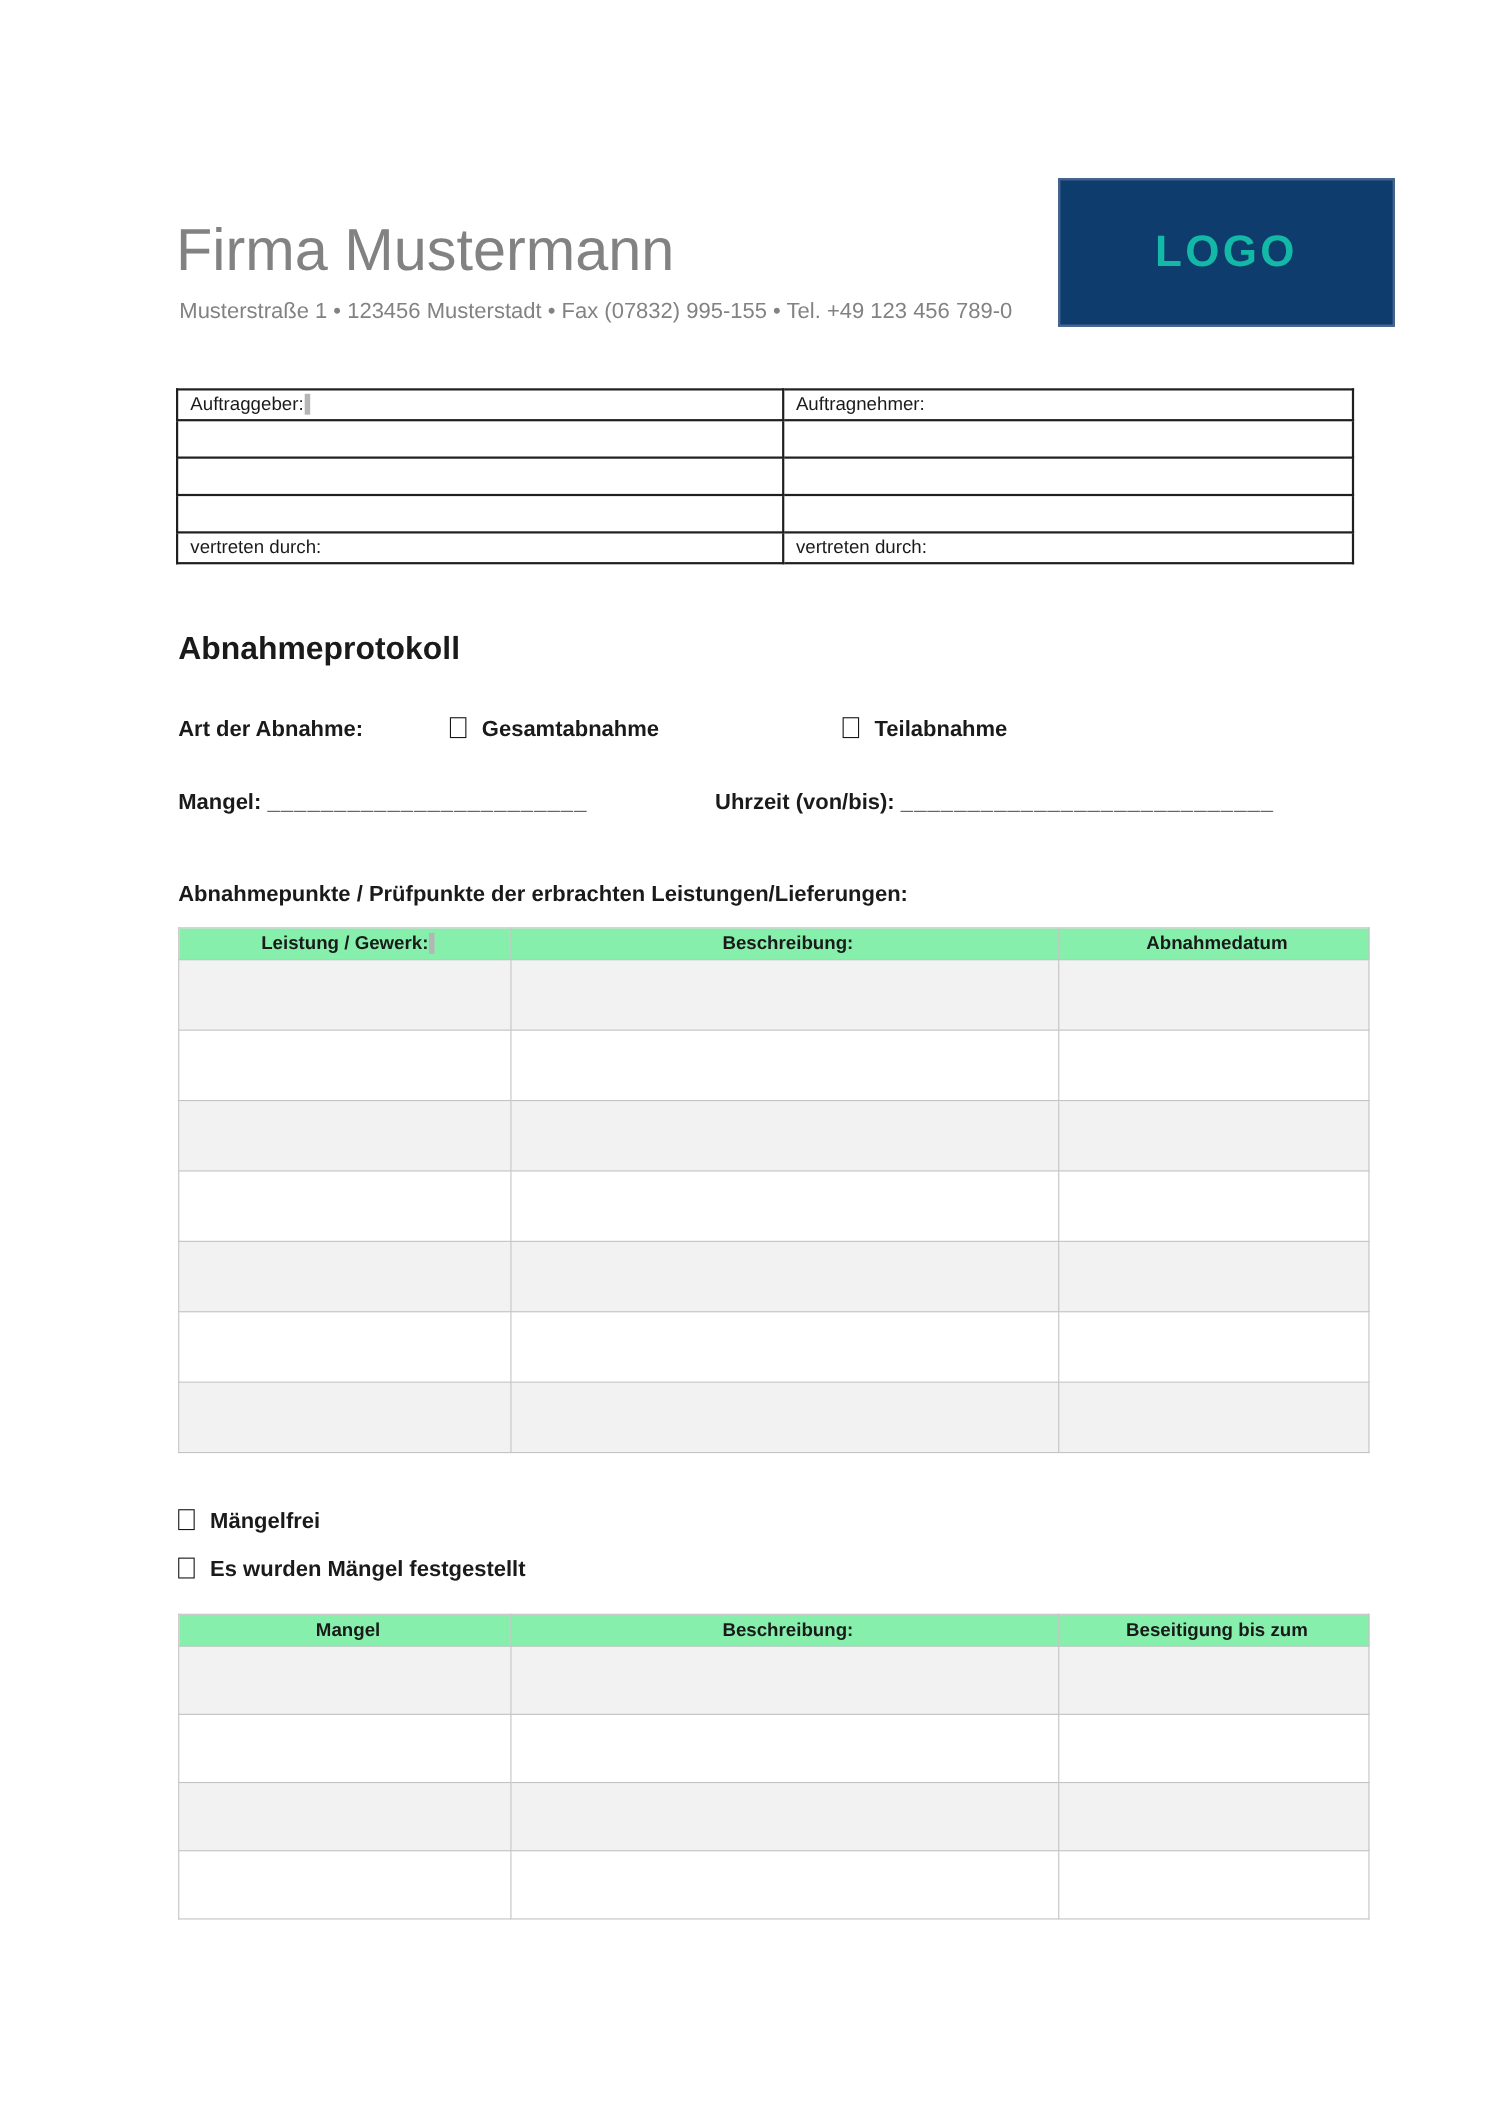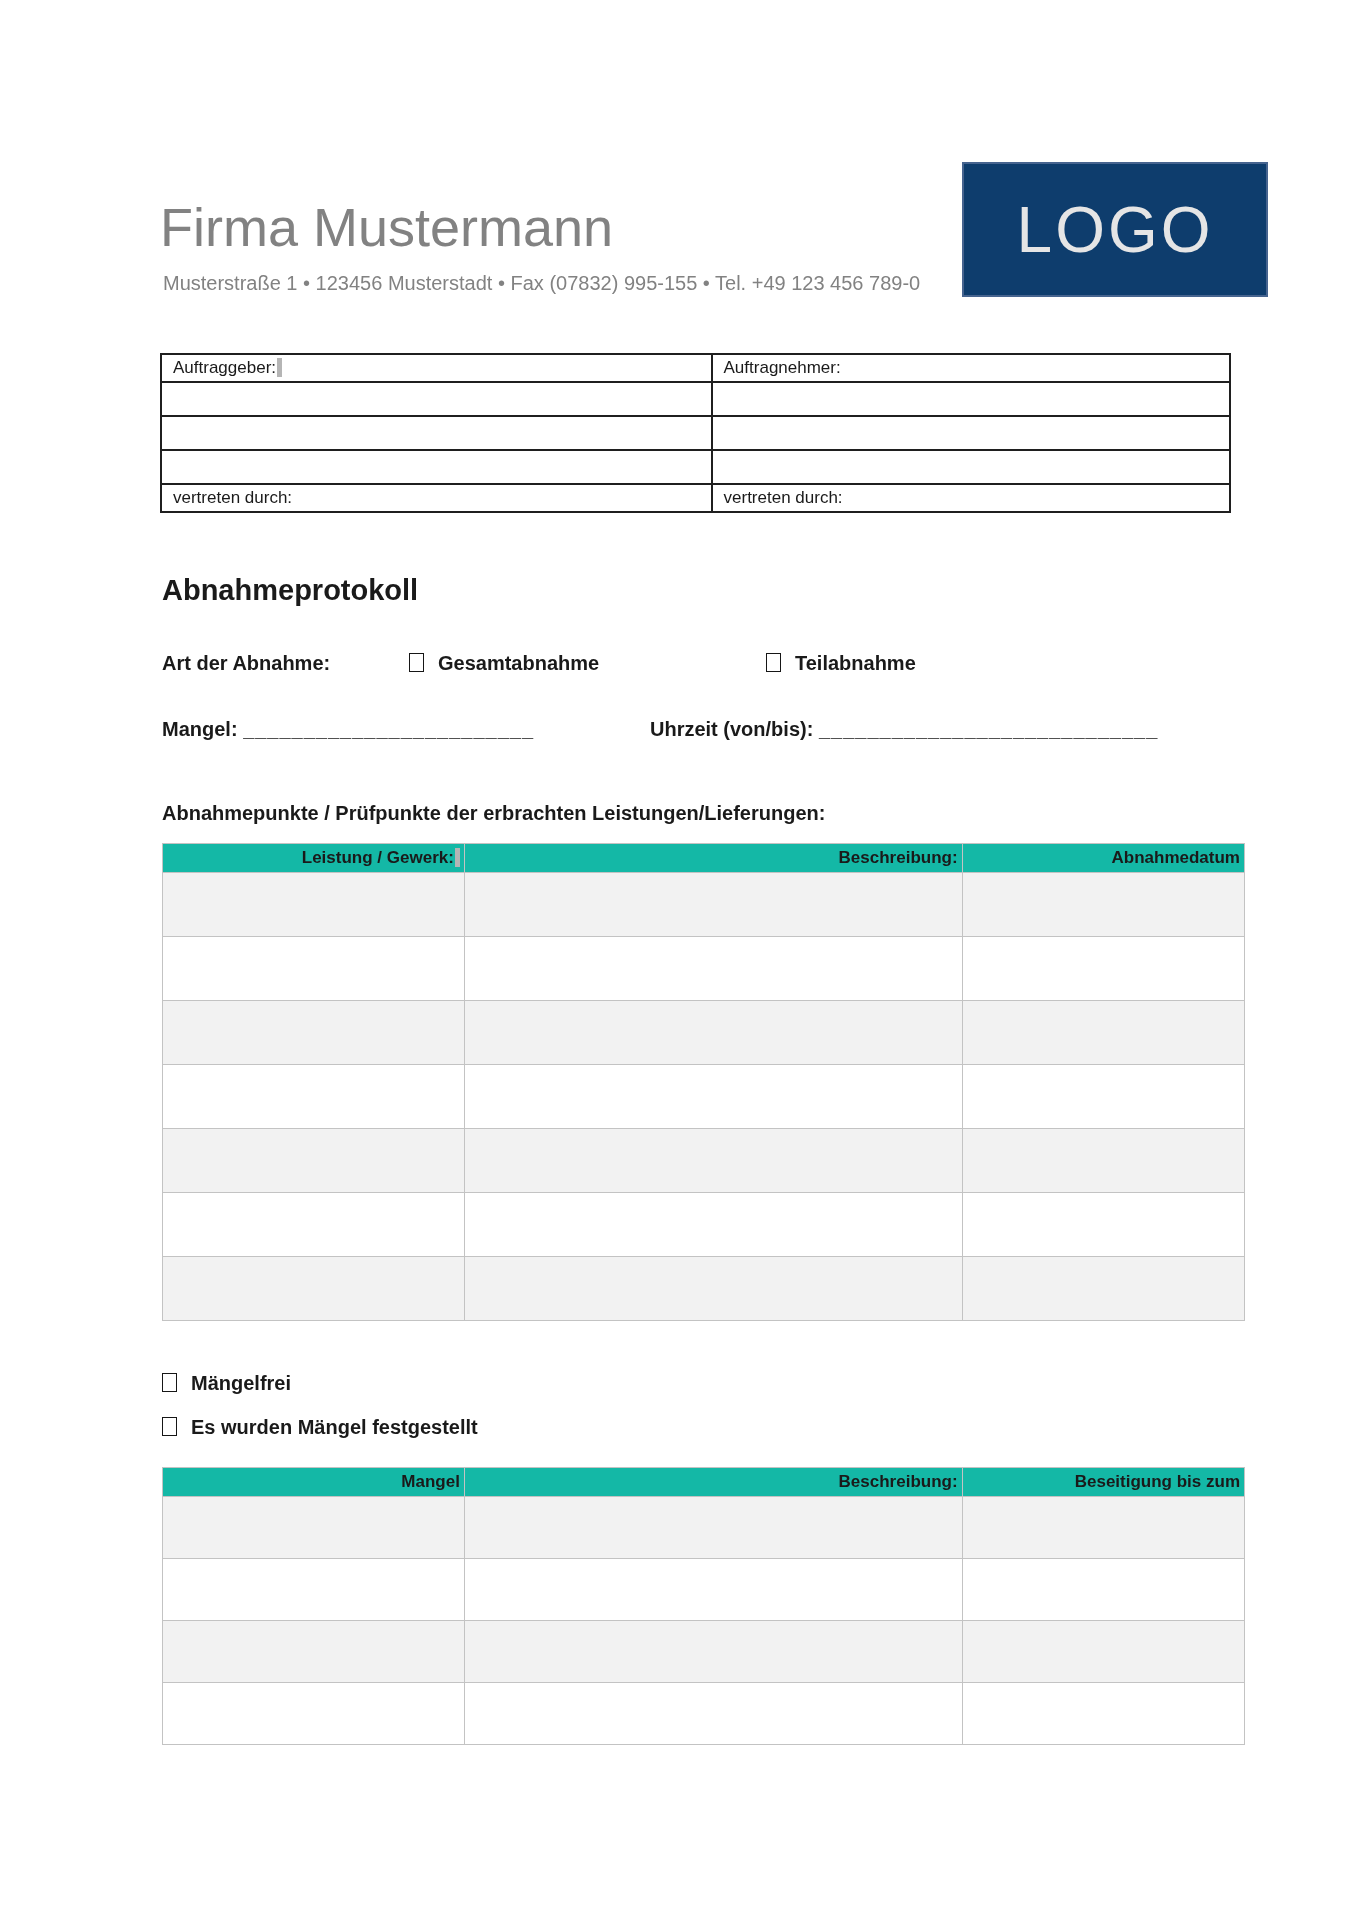--- a/index.html
+++ b/index.html
@@ -15,21 +15,21 @@
     color:#828282; letter-spacing:0px; white-space:nowrap;
   }
   #company-address {
     left:163px; top:272px; font-size:20px; color:#828282; white-space:nowrap;
   }
   #logo-box {
     left:962px; top:162px; width:302px; height:131px;
     background:#0e3d6d; border:2px solid #46648f;
     display:flex; align-items:center; justify-content:center;
   }
-  #logo-text { color:#e5e5e5; font-size:64px; letter-spacing:3px; font-weight:400; }
+  #logo-text { color:#14b8a6; font-size:40px; letter-spacing:3px; font-weight:700; }
 
   
   #parties-table {
     left:160px; top:353px; width:1071px;
     border-collapse:collapse; table-layout:fixed;
   }
   #parties-table td {
     border:2px solid #1f1f1f; font-size:17px;
     padding:1px 4px 1px 11px; vertical-align:middle; background:#ffffff;
   }
@@ -62,22 +62,22 @@
   .blank { font-weight:700; letter-spacing:1px; }
 
   #checkpoints-heading { left:162px; top:802px; font-size:20px; font-weight:700; }
 
   
   .light-table {
     left:162px; width:1083px; border-collapse:collapse; table-layout:fixed;
   }
   .light-table th, .light-table td { border:1px solid #c3c3c3; }
   .light-table th {
-    font-size:17px; font-weight:700; text-align:right;
-    padding:3px 4px 3px 10px; height:22px; background:#14b8a6; white-space:nowrap;
+    font-size:17px; font-weight:700; text-align:center;
+    padding:3px 4px 3px 10px; height:22px; background:#86efac; white-space:nowrap;
   }
   .light-table tbody tr:nth-child(odd) td { background:#f2f2f2; }
   .light-table tbody tr:nth-child(even) td { background:#ffffff; }
   #checkpoints-table { top:843px; }
   #checkpoints-table tbody td { height:61px; }
   #defects-table { top:1467px; }
   #defects-table tbody td { height:59px; }
 
   .col-1 { width:27.9%; }
   .col-2 { width:46.0%; }

